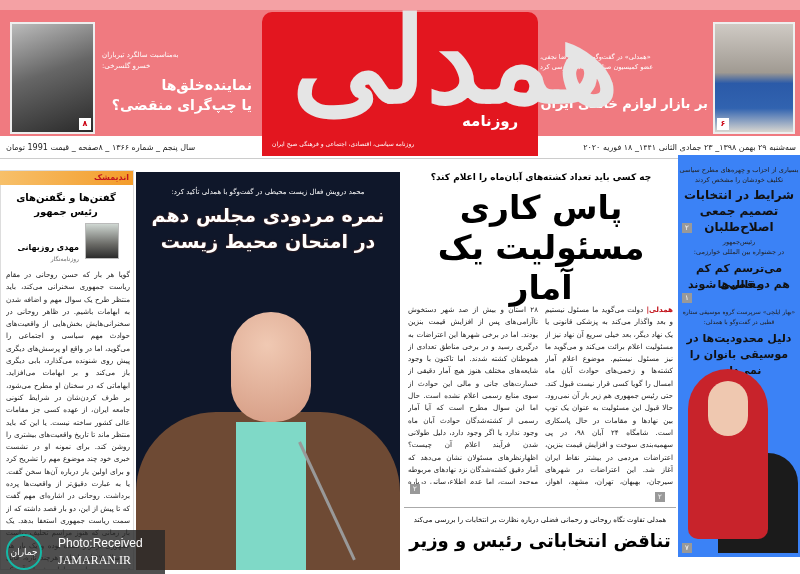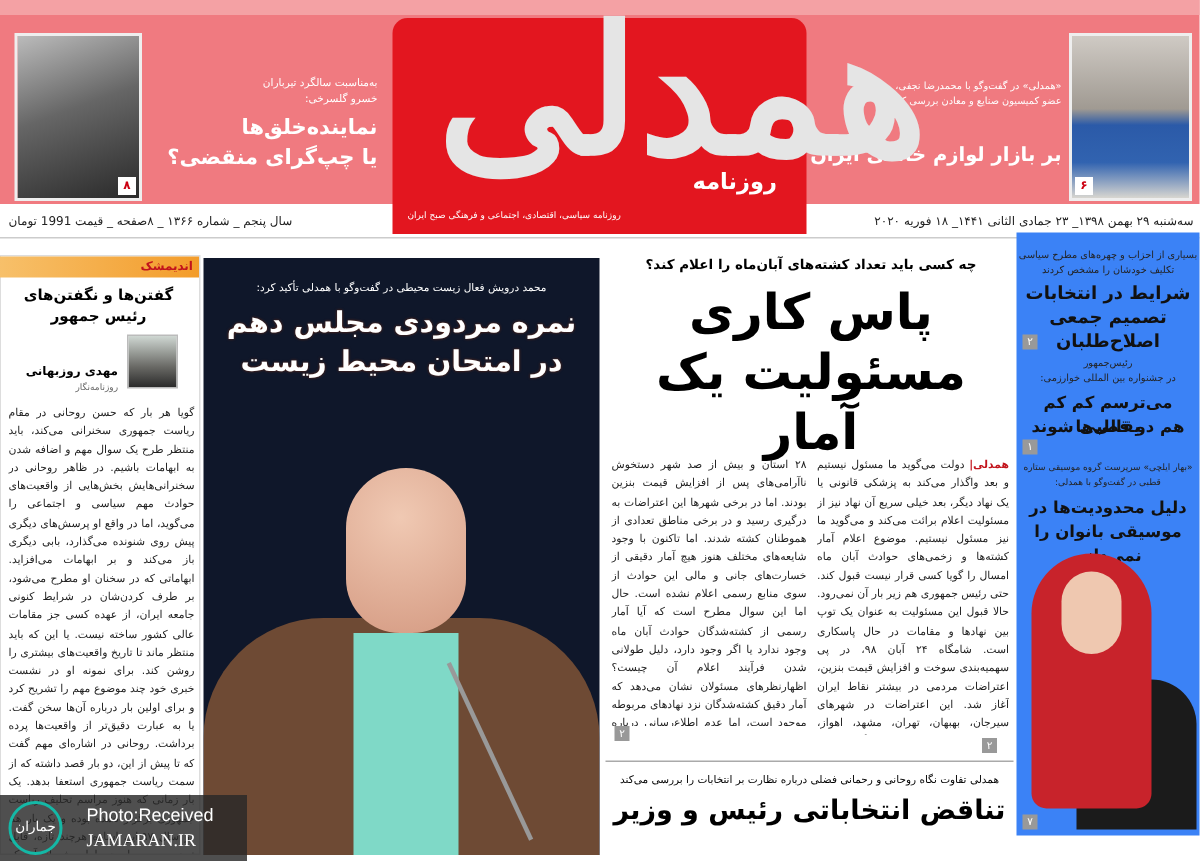--- a/index.html
+++ b/index.html
@@ -10,21 +10,21 @@
 .logo-word{position:absolute;left:30px;top:-10px;font-family:"DejaVu Serif",serif;font-size:118px;font-weight:bold;color:#e5e5e5;line-height:1;letter-spacing:-4px}
 .logo-sub{position:absolute;left:200px;top:100px;color:#fff;font-size:15px;font-weight:bold}
 .logo-tag{position:absolute;left:10px;top:128px;color:#fff;font-size:6px;white-space:nowrap}
 .teaser{position:absolute;top:14px;height:122px}
 .teaser-left{left:10px;width:250px}
 .teaser-right{left:540px;width:255px}
 .photo{position:absolute;border:2px solid #eee}
 .photo-bw{left:0;top:8px;width:85px;height:112px;background:linear-gradient(160deg,#bbb 0%,#666 45%,#2a2a2a 100%)}
 .photo-bldg{right:0;top:8px;width:82px;height:112px;background:linear-gradient(180deg,#cfcac4 0%,#a09a92 45%,#2b5aa8 55%,#3163b0 78%,#d8d6d0 100%)}
 .pnum{position:absolute;bottom:2px;width:12px;height:12px;background:#fff;color:#c01;font-size:8px;text-align:center;line-height:12px;font-weight:bold}
-.tk{position:absolute;color:#fff;text-align:right;font-size:7px;line-height:11px}
+.tk{position:absolute;color:#fff;text-align:left;font-size:7px;line-height:11px}
 .th{position:absolute;color:#fff;text-align:right;font-size:14px;font-weight:bold;line-height:19px}
 .infobar{position:absolute;top:138px;height:20px;font-size:8px;color:#222;line-height:20px}
 .rule{position:absolute;left:0;top:158px;width:800px;height:1px;background:#ccc}
 .col-left{position:absolute;left:0;top:170px;width:134px;height:400px;border:1px solid #ddd}
 .col-tag{position:absolute;right:0;top:0;width:133px;height:14px;background:linear-gradient(90deg,#f7c06a,#f39c2a);color:#c2141c;font-size:8px;font-weight:bold;text-align:right;padding-right:4px;line-height:14px}
 .col-title{position:absolute;top:20px;width:134px;text-align:center;font-size:10px;font-weight:bold;line-height:14px}
 .avatar{position:absolute;left:82px;top:52px;width:34px;height:36px;background:linear-gradient(180deg,#cfd7d2 0%,#6a6a66 60%,#2b2b2b 100%);border:1px solid #bbb}
 .author{position:absolute;right:60px;top:78px;font-size:8px;font-weight:bold;white-space:nowrap}
 .author-role{position:absolute;right:60px;top:90px;font-size:6px;color:#666;white-space:nowrap}
 .body-text{position:absolute;font-size:7.2px;line-height:12.3px;text-align:justify;color:#222}

